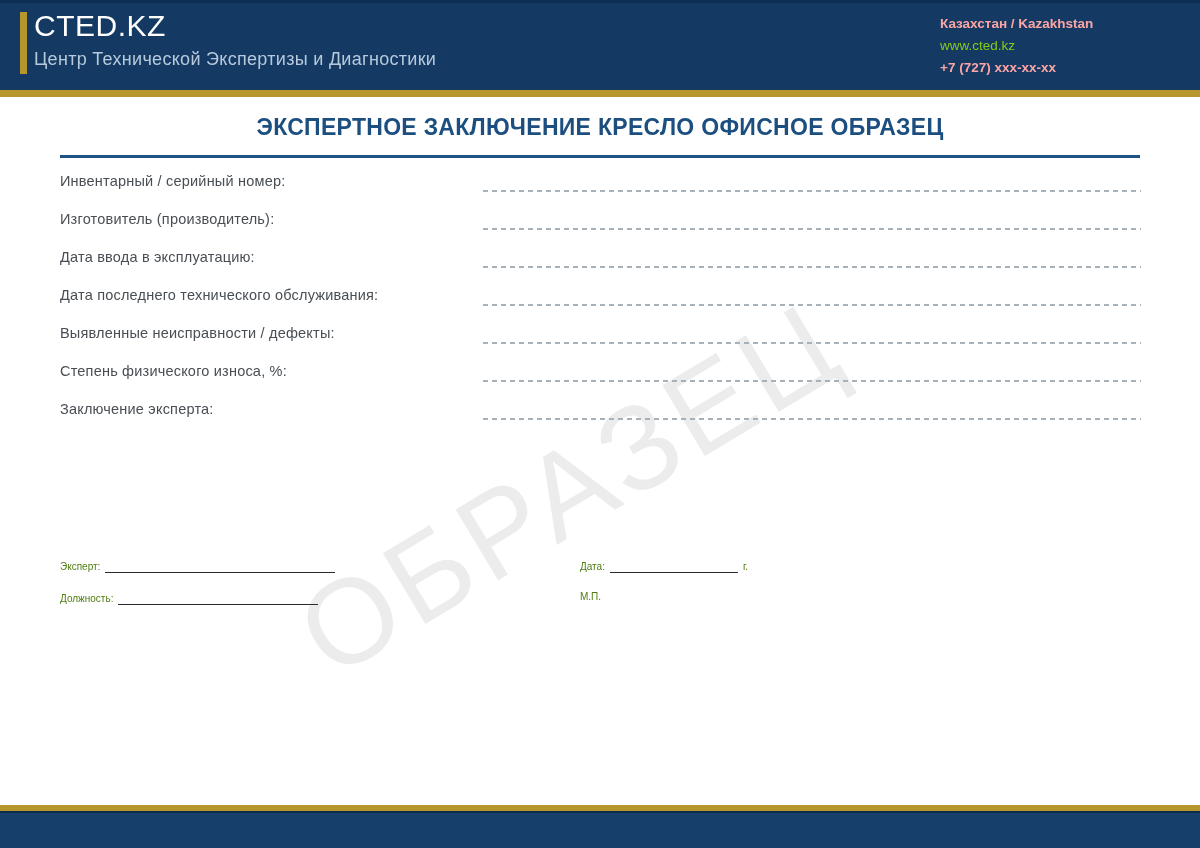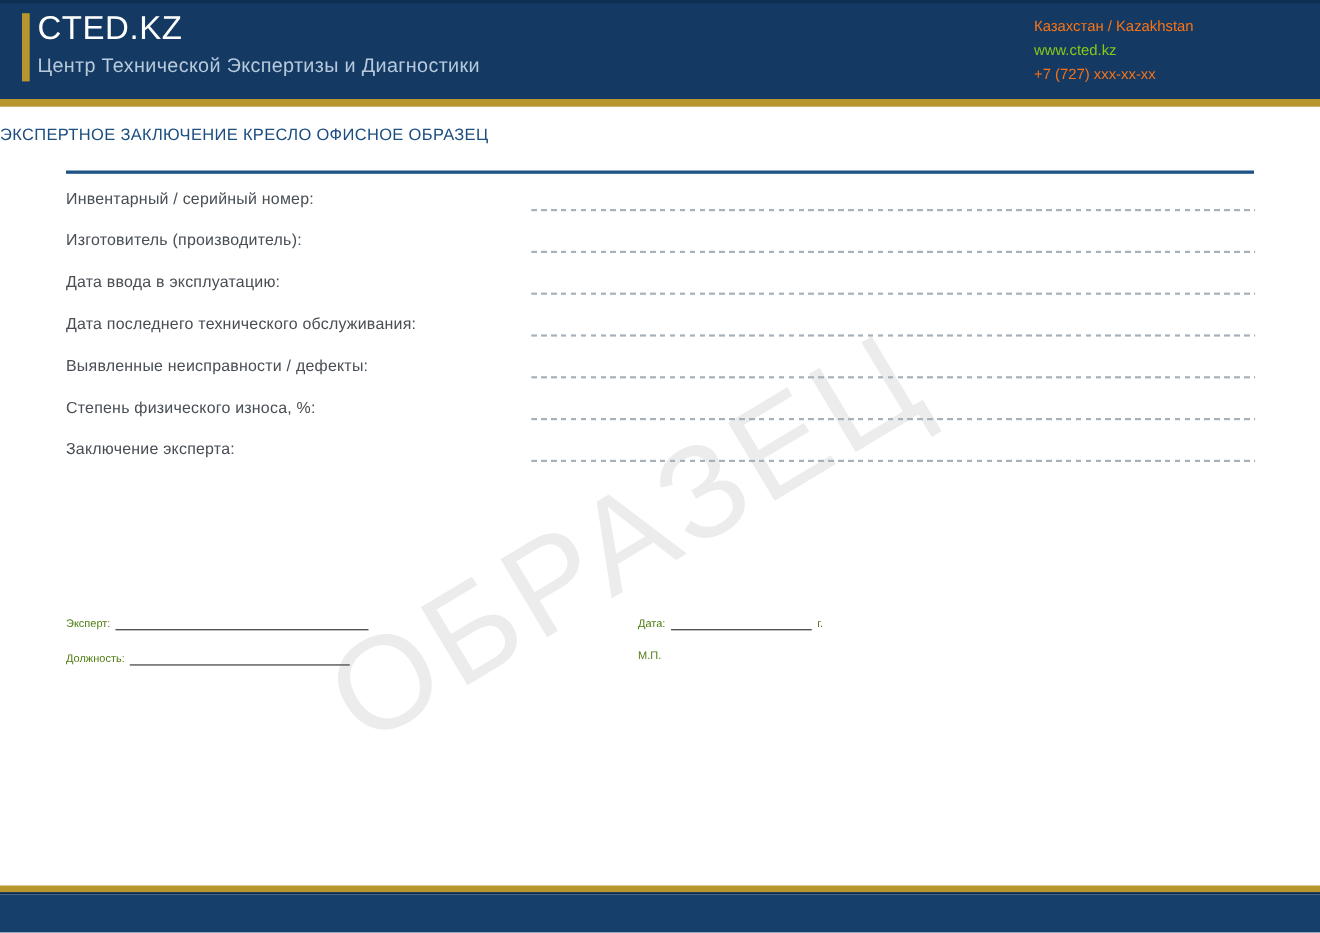--- a/index.html
+++ b/index.html
@@ -27,42 +27,42 @@
     position:absolute; left:34px; top:9px;
     font-size:30px; color:#ffffff; letter-spacing:0.5px; font-weight:400;
   }
   .brand-subtitle {
     position:absolute; left:34px; top:49px;
     font-size:18px; color:#B7C9DC; letter-spacing:0.3px;
   }
   .header-contact {
     position:absolute; left:940px; top:13px; line-height:22px; font-size:13.5px;
   }
-  .contact-country, .contact-phone { color:#f97316; }
+  .contact-country, .contact-phone { color:#fca5a5;font-weight:bold; }
   .contact-site { color:#84cc16; cursor:pointer; }
 
   .gold-divider {
     position:absolute; left:0; top:90px; width:1200px; height:7px;
     background:#B8962E;
   }
 
   
   .main { position:absolute; left:0; top:97px; width:1200px; height:708px; }
 
   .watermark {
     position:absolute; left:230px; top:322px; width:680px;
     text-align:center; white-space:nowrap;
     font-size:120px; font-weight:400; letter-spacing:6px;
     color:#ECECEC; transform:rotate(-31deg); z-index:0;
     user-select:none;
   }
 
   .doc-title {
-    position:absolute; left:0; top:17px; width:100%; 
-    font-size:15px; font-weight:400; color:#1C4E80; letter-spacing:0.3px;
+    position:absolute; left:0; top:17px; width:100%; text-align:center;
+    font-size:23px; font-weight:700; color:#1C4E80; letter-spacing:0.3px;
     z-index:1;
   }
   .title-rule {
     position:absolute; left:60px; right:60px; top:58px; height:3px;
     background:#1E5385; z-index:1;
   }
 
   .fields { position:absolute; left:0; right:0; top:70px; z-index:1; }
   .field-row { position:relative; height:38px; }
   .field-label {

